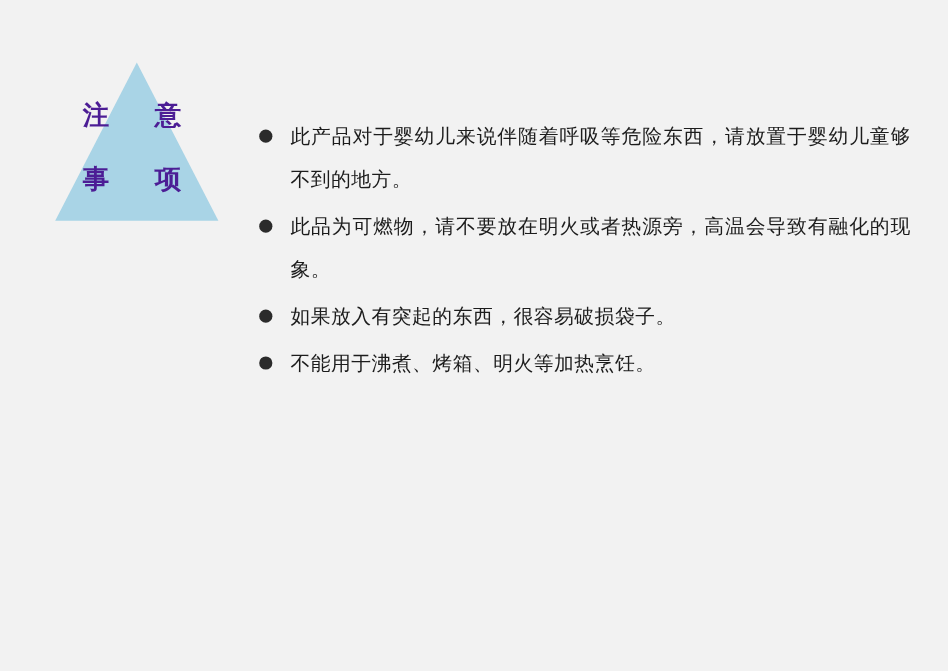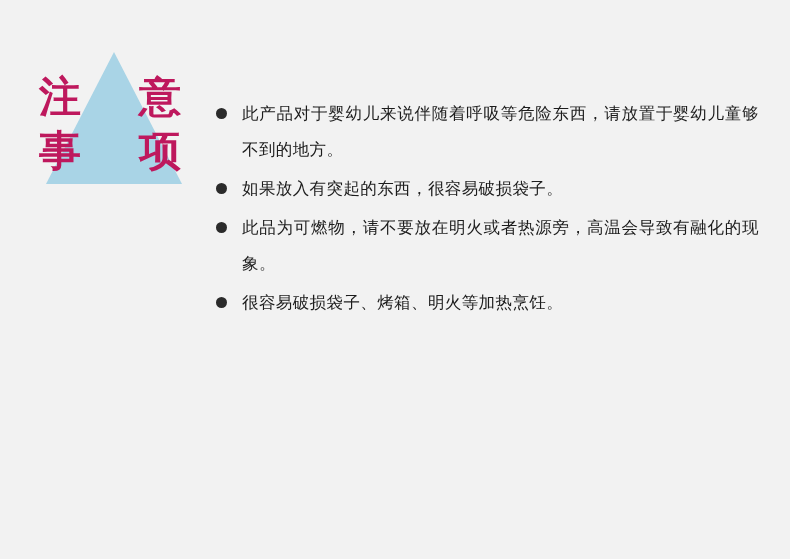--- a/index.html
+++ b/index.html
@@ -36,24 +36,24 @@
     height: 0;
     border-left: 68px solid transparent;
     border-right: 68px solid transparent;
     border-bottom: 132px solid #a9d4e6;
   }
   .heading-text {
     position: absolute;
     left: 0;
     top: 18px;
     width: 160px;
-    color: #be185d;
+    color: #4c1d95;
     font-family: "DejaVu Sans", "Liberation Sans", sans-serif;
     font-weight: bold;
-    font-size: 42px;
+    font-size: 22px;
     line-height: 54px;
     letter-spacing: 8px;
     text-align: center;
   }
   .heading-line {
     display: block;
     white-space: nowrap;
   }
 
   
@@ -98,25 +98,25 @@
     </div>
   </div>
 
   <div class="notes">
     <div class="note-item">
       <span class="dot"></span>
       <span>此产品对于婴幼儿来说伴随着呼吸等危险东西，请放置于婴幼儿童够不到的地方。</span>
     </div>
     <div class="note-item">
       <span class="dot"></span>
+      <span>此品为可燃物，请不要放在明火或者热源旁，高温会导致有融化的现象。</span>
+    </div>
+    <div class="note-item">
+      <span class="dot"></span>
       <span>如果放入有突起的东西，很容易破损袋子。</span>
     </div>
     <div class="note-item">
       <span class="dot"></span>
-      <span>此品为可燃物，请不要放在明火或者热源旁，高温会导致有融化的现象。</span>
-    </div>
-    <div class="note-item">
-      <span class="dot"></span>
-      <span>很容易破损袋子、烤箱、明火等加热烹饪。</span>
+      <span>不能用于沸煮、烤箱、明火等加热烹饪。</span>
     </div>
   </div>
 
 </div>
 
 </body></html>

